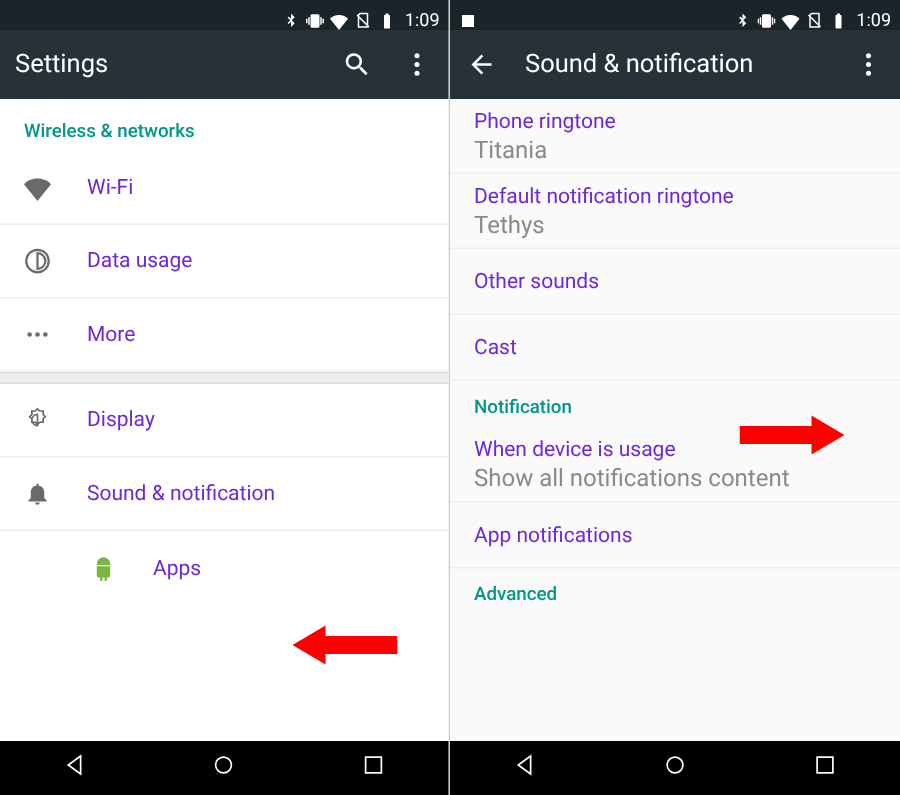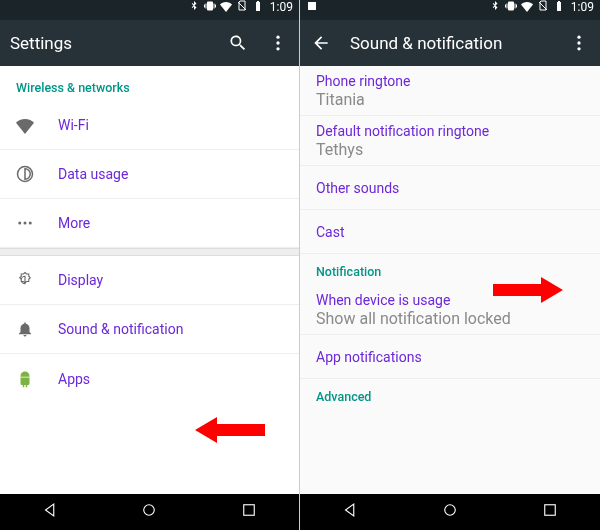--- a/index.html
+++ b/index.html
@@ -1,21 +1,21 @@
 <!DOCTYPE html>
 <html><head>
 <meta charset="utf-8">
 <style>
   *{box-sizing:border-box;margin:0;padding:0;font-family:Roboto,"Helvetica Neue",Arial,sans-serif;}
   body{background:#fff;width:600px;height:530px;overflow:hidden;position:relative;}
   .split{display:flex;width:600px;height:530px;}
   .phone{width:300px;height:530px;display:flex;flex-direction:column;position:relative;background:#fafafa;}
   .phone.left{border-right:1px solid #ccc;}
   
-  .status{height:20px;background:#1b2428;color:#fff;display:flex;align-items:flex-start;justify-content:flex-end;font-size:11px;padding:0 6px;gap:4px;}
+  .status{height:20px;background:#1b2428;color:#fff;display:flex;align-items:flex-end;justify-content:flex-end;font-size:11px;padding:0 6px;gap:4px;}
   .status svg{width:12px;height:12px;fill:#fff;}
   .status .clock{font-size:12px;margin-left:2px;}
   .status-left-icon{margin-right:auto;}
   
   .appbar{height:46px;background:#263238;color:#ffffff;display:flex;align-items:center;padding:0 10px;}
   .appbar .title{font-size:17px;font-weight:400;flex:1;}
   .appbar .ic{width:22px;height:22px;fill:#fff;display:flex;align-items:center;justify-content:center;}
   .appbar .ic svg{width:20px;height:20px;fill:#fff;}
   .appbar .back{margin-right:18px;}
   .appbar .gap{width:18px;}
@@ -136,21 +136,21 @@
     <div class="row">
       <div class="ic">
             <svg viewBox="0 0 24 24">
               <path d="M12 22a2 2 0 002-2h-4a2 2 0 002 2zm6-6V11c0-3-2-6-5-6V4a1 1 0 00-2 0v1c-3 0-5 3-5 6v5l-2 2v1h16v-1l-2-2z"></path>
             </svg>
           </div>
       <div class="txt">
             <div class="primary">Sound &amp; notification</div>
           </div>
     </div>
-    <div class="row" style="border-bottom:none;">
+    <div class="row" style="border-bottom:none;margin-left:44px;">
       <div class="ic">
             <svg class="android-ic" viewBox="0 0 24 24">
               <path fill="#7cb342" d="M6 8a6 6 0 0112 0v1H6V8zm0 2h12v8a2 2 0 01-2 2h-1v3h-2v-3h-2v3H9v-3H8a2 2 0 01-2-2v-8z"></path>
             </svg>
           </div>
       <div class="txt">
             <div class="primary">Apps</div>
           </div>
     </div>
   </div>
@@ -235,21 +235,21 @@
       <div class="txt">
             <div class="primary">Cast</div>
           </div>
     </div>
 
     <div class="section-label" style="padding-top:10px;">Notification</div>
 
     <div class="row noicon" style="min-height:50px;">
       <div class="txt">
             <div class="primary">When device is usage</div>
-            <div class="secondary">Show all notification locked</div>
+            <div class="secondary">Show all notifications content</div>
           </div>
     </div>
     <div class="row noicon" style="min-height:44px;">
       <div class="txt">
             <div class="primary">App notifications</div>
           </div>
     </div>
 
     <div class="section-label" style="padding-top:10px;">Advanced</div>
 

